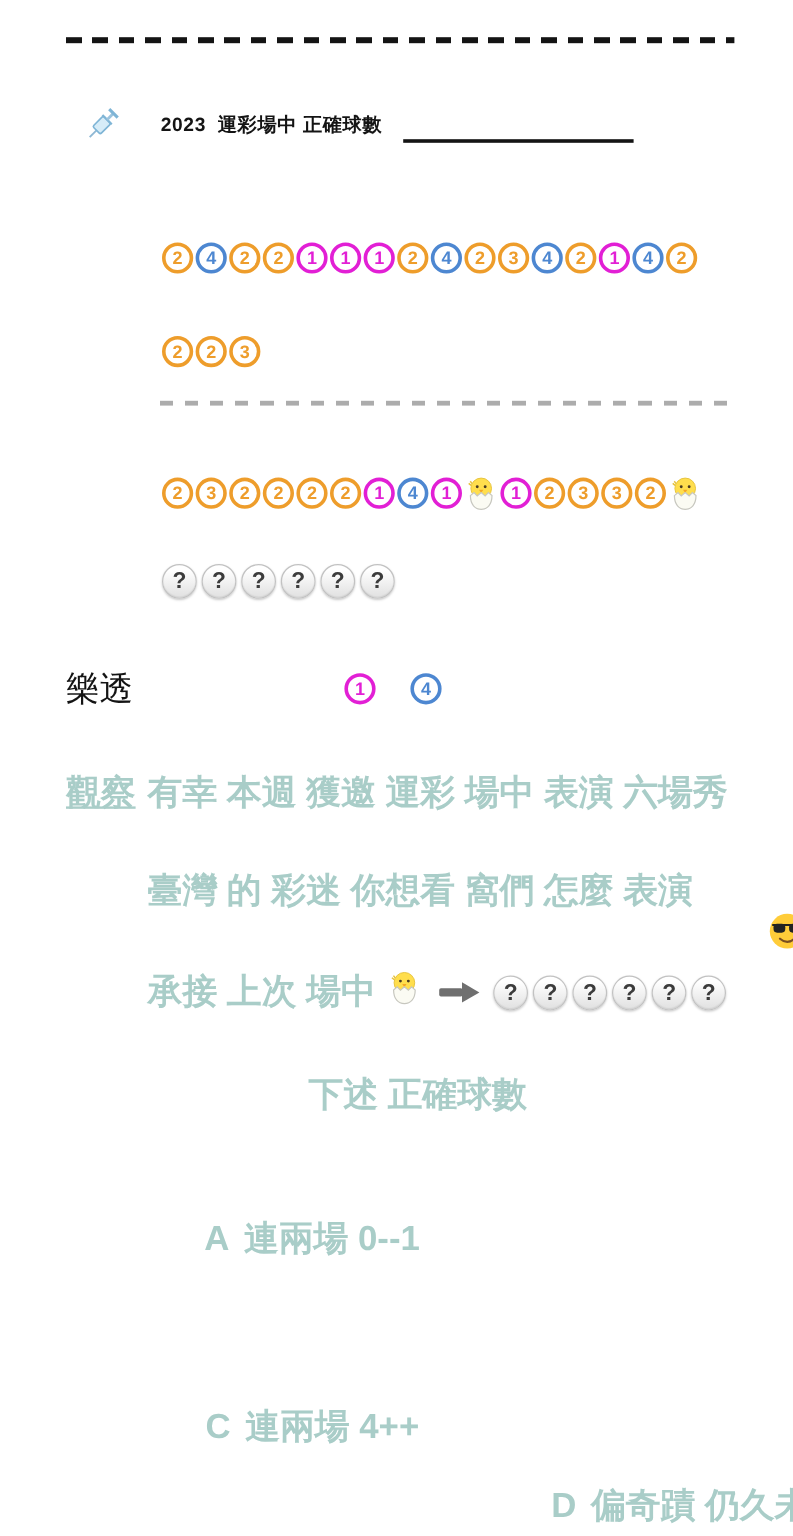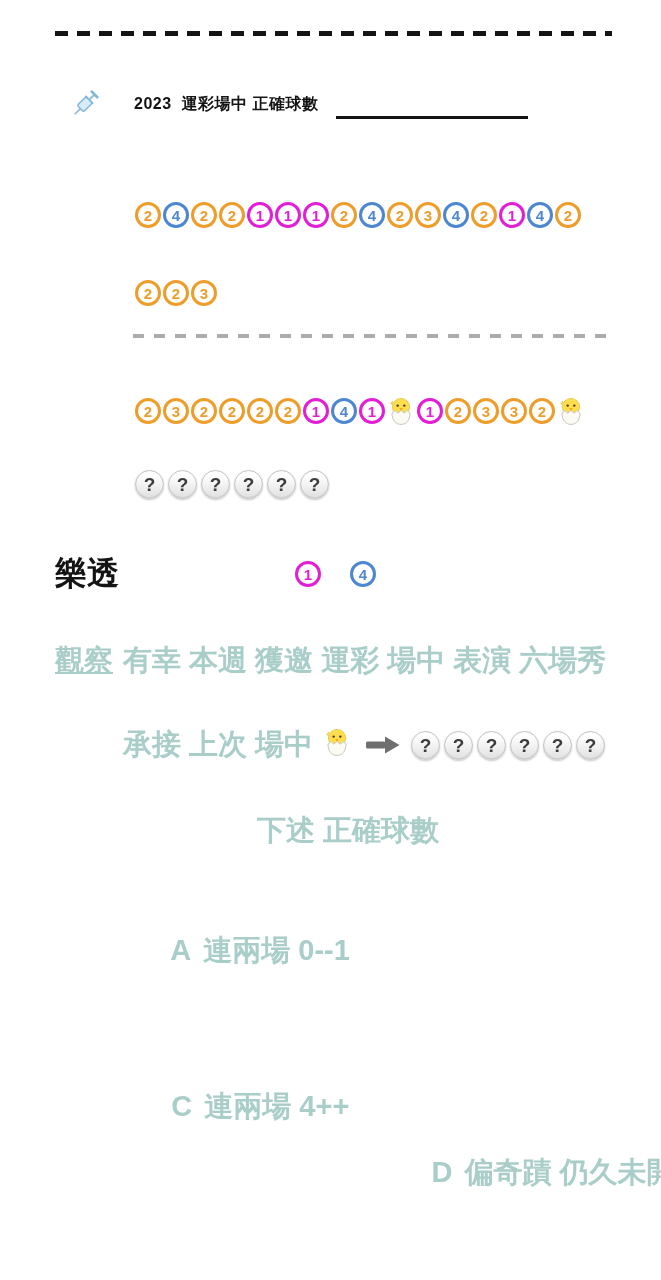--- a/index.html
+++ b/index.html
@@ -35,34 +35,34 @@
   .ball.orange{color:var(--orange);}
   .ball.blue{color:var(--blue);}
   .ball.magenta{color:var(--magenta);}
   .qmark{box-sizing:border-box;width:29px;height:29px;border-radius:50%;
     background:linear-gradient(180deg,#ffffff 15%,#e4e4e4 90%);
     border:1px solid #c2c2c2;box-shadow:0 1px 2px rgba(0,0,0,.22), inset 0 -1px 1px rgba(0,0,0,.08);
     color:#3c3c3c;font-weight:800;font-size:19px;display:inline-flex;align-items:center;justify-content:center;
     flex:0 0 auto;line-height:1;}
   
   .lotto-row{display:flex;align-items:center;margin:60px 0 0 55px;height:30px;}
-  .lotto-label{font-size:32px;font-weight:bold;color:var(--black);text-align:right;}
+  .lotto-label{font-size:28px;font-weight:normal;color:var(--black);text-align:right;}
   .lotto-balls{display:flex;gap:29px;margin-left:176px;}
   
   .line{display:flex;align-items:center;font-size:29px;font-weight:bold;color:var(--teal);white-space:pre;}
   .l1{margin:52px 0 0 55px;}
   .obs-label{width:68px;flex:0 0 auto;text-decoration:underline;}
   .l2{margin:42px 0 0 123px;}
   .sunglasses-wrap{width:32px;height:32px;margin-left:14px;flex:0 0 auto;}
   .l3{margin:44px 0 0 123px;text-align:right;}
   .l3 .chick-slot{margin-left:10px;flex:0 0 auto;}
   .arrow-wrap{margin:0 10px 0 14px;flex:0 0 auto;display:flex;align-items:center;}
   .l3 .inline-qmarks{display:flex;gap:4px;}
   .l4{margin:46px 0 0 257px;}
-  .opt-row{display:flex;margin-left:123px;font-size:29px;font-weight:bold;color:var(--teal);white-space:pre;}
+  .opt-row{display:flex;margin-left:123px;font-size:29px;font-weight:bold;color:var(--teal);white-space:pre;gap:28px;}
   .opt-row.first{margin-top:47px;}
   .opt-row.second{margin-top:50px;align-items:flex-start;}
   .opt-first{width:244px;flex:0 0 auto;}
   .opt-key{margin-right:12px;}
 </style>
 </head>
 <body>
 
 <div class="page">
 
@@ -157,20 +157,32 @@
         <span class="ball magenta">1</span>
         <span class="ball blue">4</span>
       </div>
   </div>
 
   <div class="line l1">
     <span class="obs-label">觀察</span>
     <span>有幸 本週 獲邀 運彩 場中 表演 六場秀</span>
   </div>
 
+  <div class="line l2">
+    <span>臺灣 的 彩迷 你想看 窩們 怎麼 表演</span>
+    <span class="sunglasses-wrap">
+      <svg width="32" height="32" viewBox="0 0 32 32">
+        <circle cx="16" cy="16" r="14.5" fill="#FFCC39"></circle>
+        <line x1="3.5" y1="10.8" x2="28.5" y2="10.8" stroke="#222" stroke-width="1.6"></line>
+        <rect x="4.6" y="9.8" width="9.8" height="7.4" rx="3" fill="#222"></rect>
+        <rect x="17.6" y="9.8" width="9.8" height="7.4" rx="3" fill="#222"></rect>
+        <path d="M10 22.3 Q16 27.6 22 22.3" fill="none" stroke="#7A4F21" stroke-width="1.8" stroke-linecap="round"></path>
+      </svg>
+    </span>
+  </div>
 
   <div class="line l3">
     <span>承接 上次 場中</span>
     <span class="chick-slot"><svg class="chick-icon" width="28" height="30" viewBox="0 0 28 30" style="flex:0 0 auto;">
     <circle cx="14" cy="11" r="8.6" fill="#FFDE4D" stroke="#E6C23C" stroke-width="0.8"></circle>
     <path d="M5.6 8.5 L3.6 6.8 M6.4 7 L4.9 5" stroke="#E6C23C" stroke-width="1.2" fill="none"></path>
     <circle cx="10.7" cy="9.6" r="1.2" fill="#4A3B22"></circle>
     <circle cx="17.3" cy="9.6" r="1.2" fill="#4A3B22"></circle>
     <polygon points="12.2,12.1 15.8,12.1 14,14.8" fill="#F5A623"></polygon>
     <path d="M5 17 L8 14.4 L10.7 17.2 L14 14.4 L17.3 17.2 L20 14.4 L23 17 C23 24.5 19.1 28.4 14 28.4 C8.9 28.4 5 24.5 5 17 Z" fill="#FBFBF3" stroke="#C7C7BF" stroke-width="1"></path>

